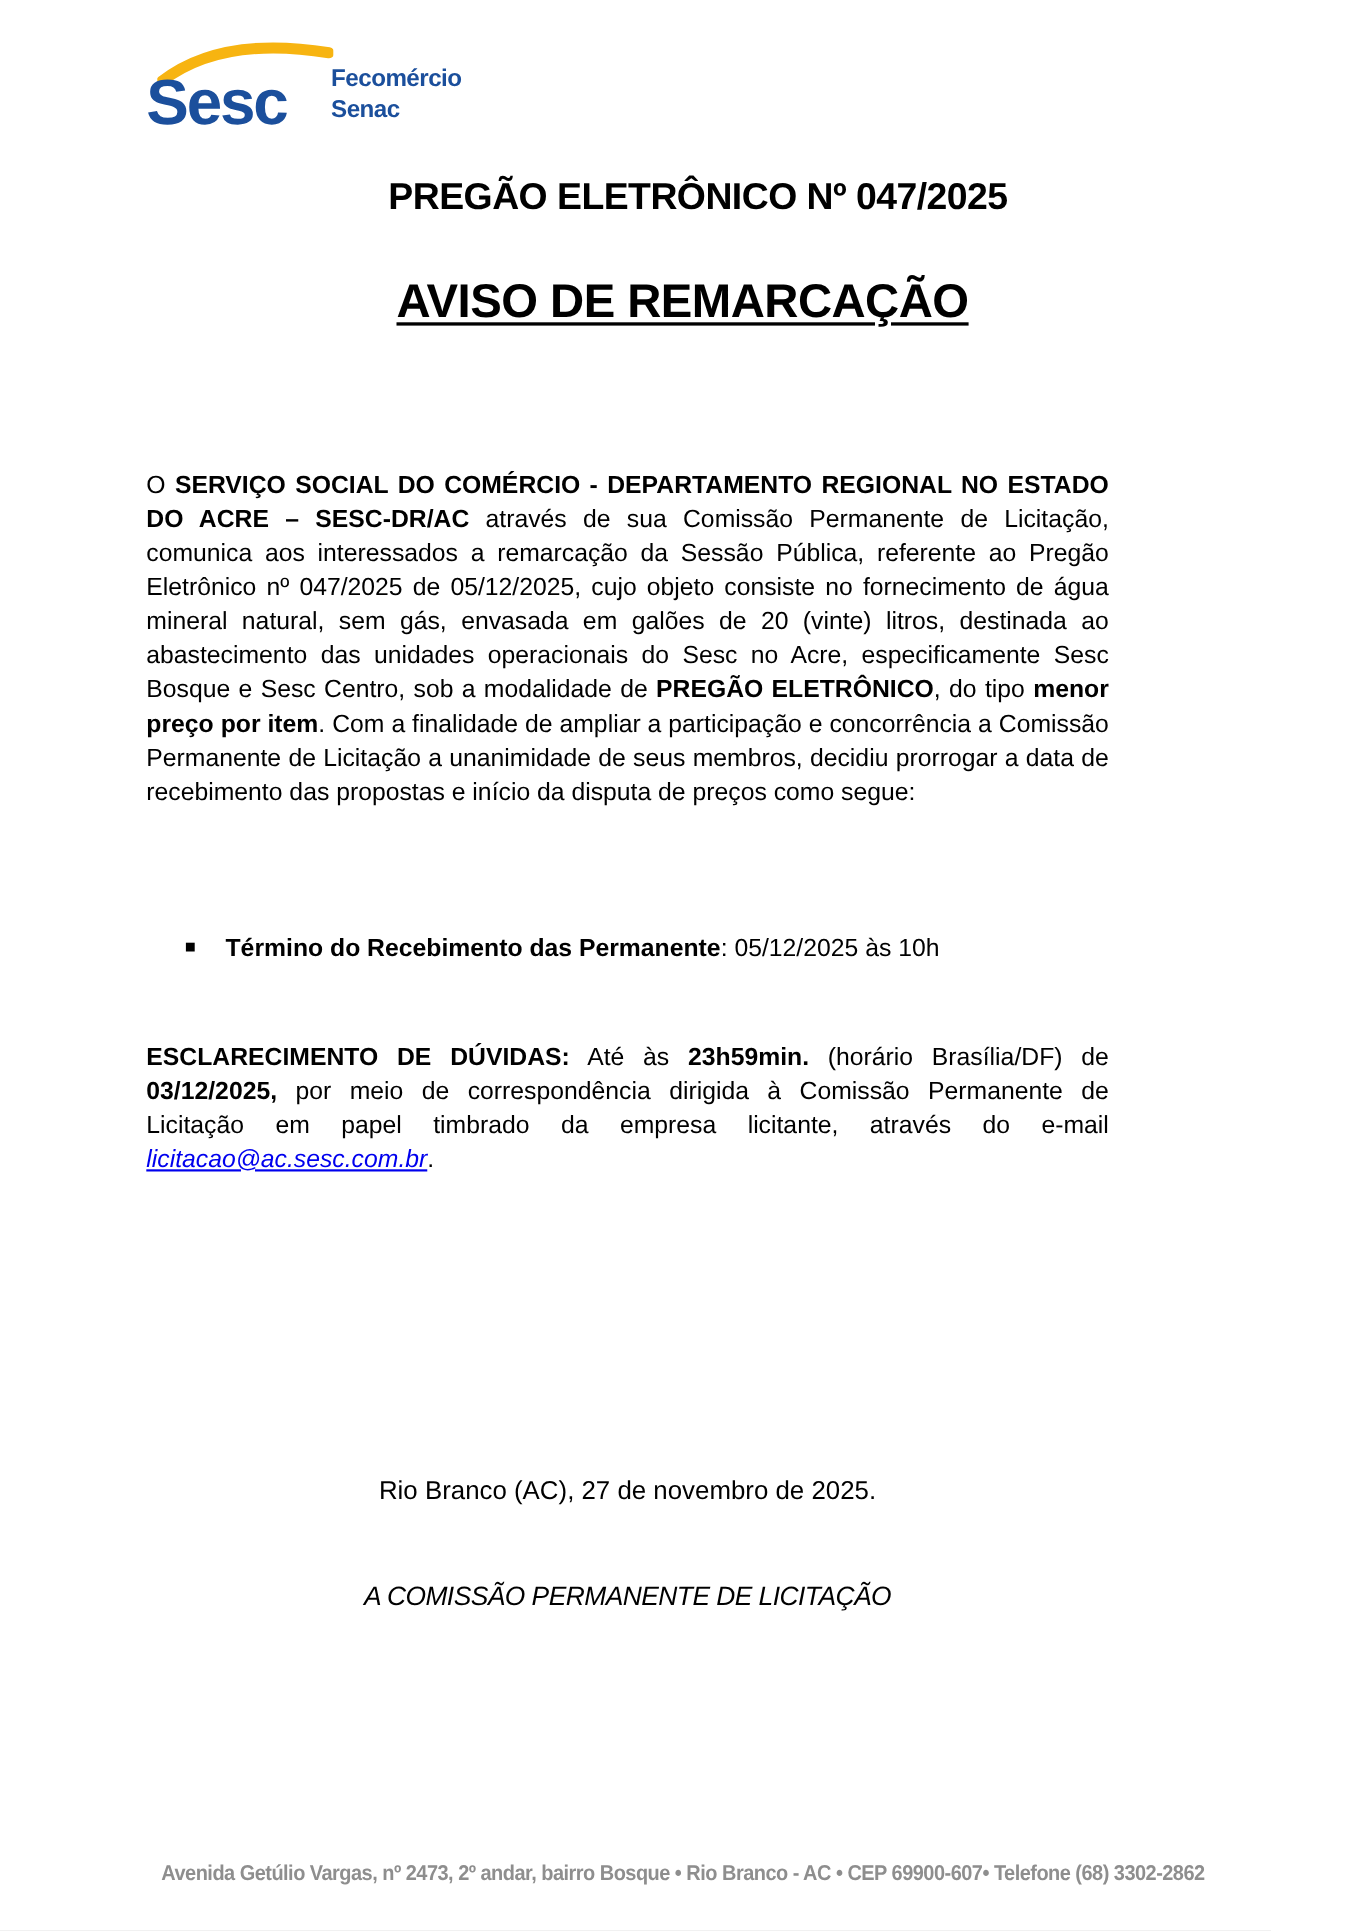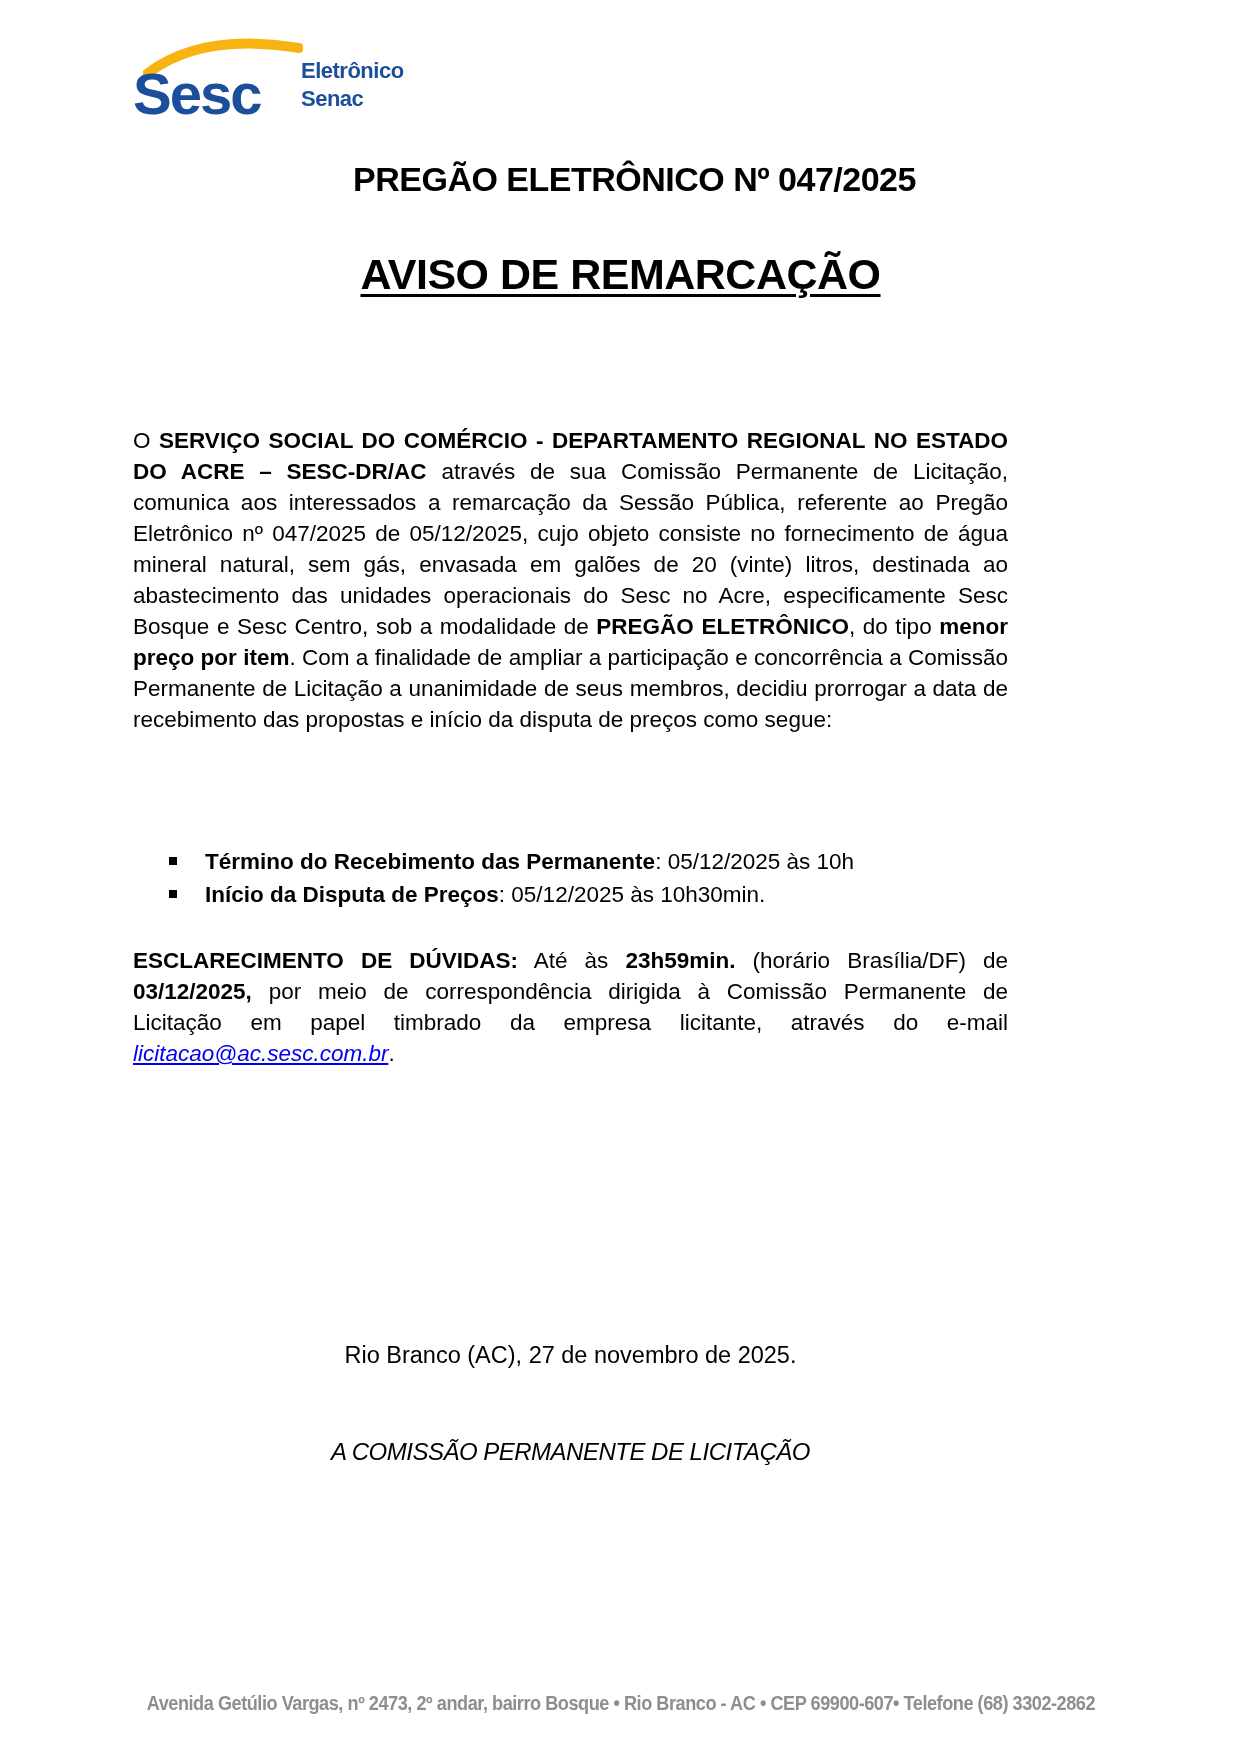--- a/index.html
+++ b/index.html
@@ -84,43 +84,39 @@
 <body>
 
 <div class="page">
 
   <div class="logo">
     <svg class="logo-arc" viewBox="0 0 160 48" preserveAspectRatio="none" aria-hidden="true">
       <path d="M4 44 Q 58 2 156 18" fill="none" stroke="#f7b411" stroke-width="10" stroke-linecap="round"></path>
     </svg>
     <span class="sesc-text">Sesc</span>
     <div class="fec-block">
-      <div class="fec-line1">Eletrônico</div>
+      <div class="fec-line1">Fecomércio</div>
       <div class="fec-line2">Senac</div>
     </div>
   </div>
 
   <div class="title1">PREGÃO ELETRÔNICO Nº 047/2025</div>
   <div class="title2">
     <span>AVISO DE REMARCAÇÃO</span>
   </div>
 
   <p class="content p1" style="position:absolute;">
     <span>O </span><span class="bold">SERVIÇO SOCIAL DO COMÉRCIO - DEPARTAMENTO REGIONAL NO ESTADO DO ACRE – SESC-DR/AC</span><span> através de sua Comissão Permanente de Licitação, comunica aos interessados a remarcação da Sessão Pública, referente ao Pregão Eletrônico nº 047/2025 de 05/12/2025, cujo objeto consiste no fornecimento de água mineral natural, sem gás, envasada em galões de 20 (vinte) litros, destinada ao abastecimento das unidades operacionais do Sesc no Acre, especificamente Sesc Bosque e Sesc Centro, sob a modalidade de </span><span class="bold">PREGÃO ELETRÔNICO</span><span>, do tipo </span><span class="bold">menor preço por item</span><span>. Com a finalidade de ampliar a participação e concorrência a Comissão Permanente de Licitação a unanimidade de seus membros, decidiu prorrogar a data de recebimento das propostas e início da disputa de preços como segue:</span>
   </p>
 
   <div class="content bullets" style="position:absolute;">
     <div class="bullet-row">
       <span class="bullet-mark"></span>
       <span><span class="bold">Término do Recebimento das Permanente</span><span>: 05/12/2025 às 10h</span></span>
     </div>
-    <div class="bullet-row">
-      <span class="bullet-mark"></span>
-      <span><span class="bold">Início da Disputa de Preços</span><span>: 05/12/2025 às 10h30min.</span></span>
-    </div>
   </div>
 
   <p class="content p2" style="position:absolute;">
     <span class="bold">ESCLARECIMENTO DE DÚVIDAS:</span><span> Até às </span><span class="bold">23h59min.</span><span> (horário Brasília/DF) de </span><span class="bold">03/12/2025,</span><span> por meio de correspondência dirigida à Comissão Permanente de Licitação em papel timbrado da empresa licitante, através do e-mail </span><a href="#" class="email-link">licitacao@ac.sesc.com.br</a><span>.</span>
   </p>
 
   <div class="date-line">Rio Branco (AC), 27 de novembro de 2025.</div>
   <div class="signature-line">A COMISSÃO PERMANENTE DE LICITAÇÃO</div>
 
   <div class="footer">

